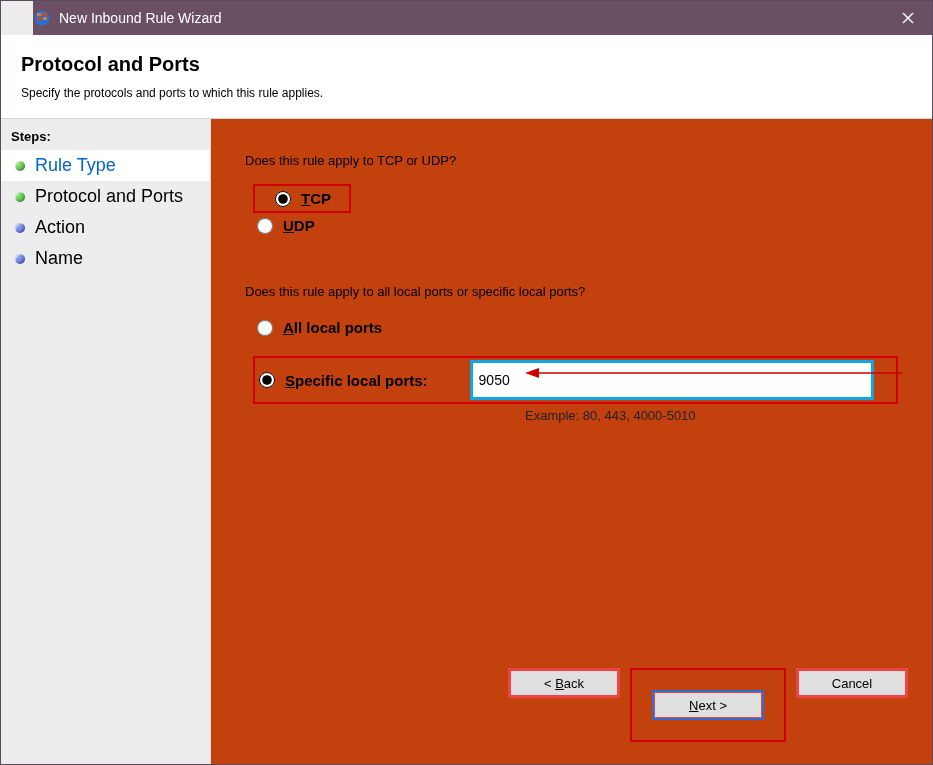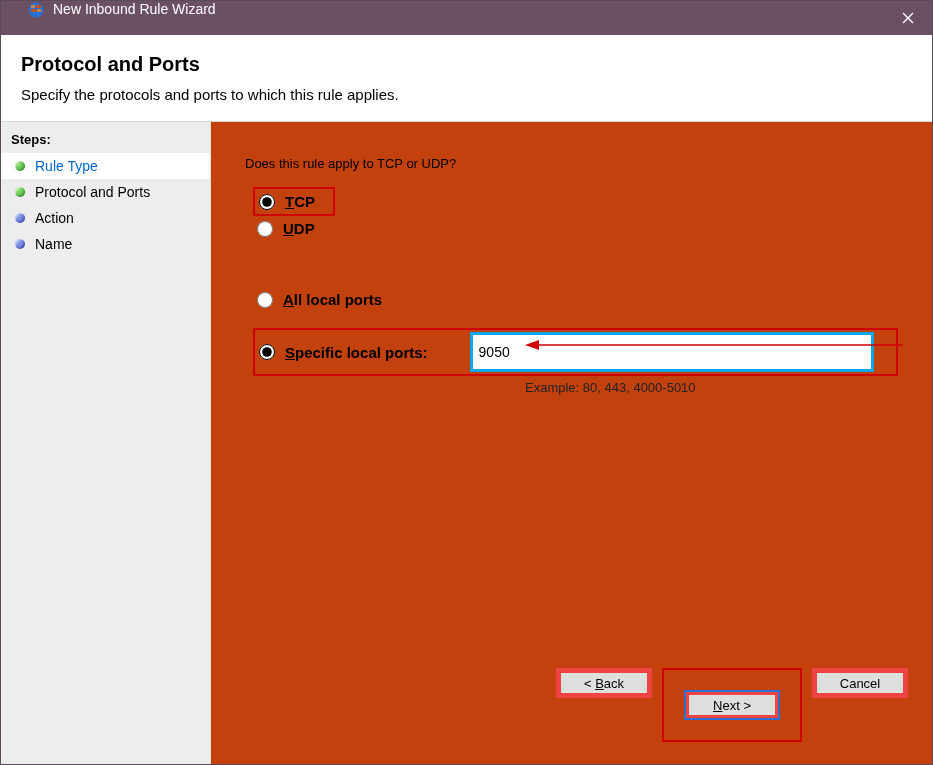--- a/index.html
+++ b/index.html
@@ -1,49 +1,49 @@
 <!DOCTYPE html>
 <html><head>
 <meta charset="utf-8">
 <style>
   * { box-sizing: border-box; }
   html, body { margin: 0; padding: 0; font-family: "Segoe UI", Tahoma, sans-serif; font-size: 13px; background: #fff; }
   .window { width: 933px; height: 765px; border: 1px solid #5b4a5c; display: flex; flex-direction: column; background: #ededed; }
-  .titlebar { height: 34px; background: #6b4f63; color: #fff; display: flex; align-items: flex-start; padding: 0 0 0 26px; }
+  .titlebar { height: 34px; background: #6b4f63; color: #fff; display: flex; align-items: center; padding: 0 0 0 0; margin-left: 32px; }
   .titlebar .icon { width: 18px; height: 18px; margin-right: 8px; display:inline-flex; align-items:center; justify-content:center;}
   .titlebar .title { font-size: 14px; flex: 1; }
   .titlebar .close { width: 48px; height: 34px; display:flex; align-items:center; justify-content:center; cursor:pointer; }
   .header-area { background:#fff; padding: 18px 20px 18px 20px; border-bottom:1px solid #d6d6d6;}
   .header-area h1 { margin:0 0 10px 0; font-size:20px; font-weight:700; font-family: Arial, sans-serif; color:#000;}
-  .header-area p { margin:0; font-size:15px; color:#000;}
+  .header-area p { margin:0; font-size:12px; color:#000;}
   .body-area { flex:1; display:flex; min-height:0; background:#c2410c;}
   .sidebar { width:210px; background:#ededed; padding:10px 0 0 0; border-right:1px solid #e0e0e0;}
   .sidebar .steps-label { padding:0 10px 6px 10px; font-weight:700; font-size:13px;}
-  .sidebar .step { display:flex; align-items:center; padding:5px 10px 5px 14px; font-size:14px; cursor:pointer;}
+  .sidebar .step { display:flex; align-items:center; padding:5px 10px 5px 14px; font-size:18px; cursor:pointer;}
   .sidebar .step .bullet { width:10px; height:10px; border-radius:50%; margin-right:10px; flex-shrink:0; box-shadow: inset -1px -1px 1px rgba(0,0,0,0.2), inset 1px 1px 1px rgba(255,255,255,0.6);}
   .sidebar .step.done .bullet { background: radial-gradient(circle at 30% 30%, #9be87b, #2b9a2b);}
   .sidebar .step.pending .bullet { background: radial-gradient(circle at 30% 30%, #9aaef0, #3b4ec9);}
   .sidebar .step.active { background:#fff;}
   .sidebar .step.active-link span.lbl { color:#0066cc;}
   .content { flex:1; padding: 34px 34px 0 34px; position:relative; min-height:0;}
   .question { font-size:13px; margin-bottom:16px; color:#000;}
   .radio-group { margin-left:8px; margin-bottom:28px;}
   .radio-row { display:flex; align-items:center; padding:4px 2px; font-size:15px;}
   .radio-row input[type=radio]{ width:16px; height:16px; margin:0 10px 0 2px; accent-color:#000;}
   .radio-row label { cursor:pointer;}
   .radio-row label .ul { text-decoration: underline; }
   .radio-row.bold label { font-weight:700;}
-  .tcp-highlight { border:2px solid #d00000; display:inline-flex; padding:0 16px 0 0; align-items:center;}
+  .tcp-highlight { border:2px solid #d00000; display:inline-flex; padding:0 16px 0 16px; align-items:center;}
   .ports-row-wrap { border:2px solid #d00000; padding:2px 22px 2px 0; margin-left:8px; display:flex; align-items:center; position:relative;}
   .ports-row-wrap .radio-row { margin:0; flex-shrink:0;}
   .port-input { flex:1; margin-left:40px; height:40px; border:3px solid #0ea5e9; padding:2px 6px; font-size:14px; font-family: inherit; background:#fff;}
   .arrow { position:absolute; pointer-events:none;}
   .example { font-size:13px; color:#222; margin-left:280px; margin-top:4px;}
   .button-bar { position:absolute; bottom:22px; right:24px; display:flex; gap:10px;}
-  .btn { width:96px; height:30px; background:#dfdfdf; border:5px solid #ef4444; font-size:13px; cursor:pointer; font-family:inherit;}
+  .btn { width:112px; height:30px; background:#dfdfdf; border:3px solid #ef4444; font-size:13px; cursor:pointer; font-family:inherit;}
   .btn .ul { text-decoration: underline;}
   .btn.focus-outline { outline:2px solid #2a6fd6; outline-offset:-2px;}
   .next-highlight { border:2px solid #d00000; padding:20px; display:inline-block;}
   @keyframes blink { 50% { border-color: transparent;} }
 </style>
 </head>
 <body>
 
 <div class="window">
 
@@ -106,20 +106,21 @@
           </div>
         </div>
         <div class="radio-row bold">
           <input type="radio" name="proto" style="">
           <label><span class="ul">U</span><span>DP</span></label>
         </div>
       </div>
 
       <div style="height:18px"></div>
 
+      <div class="question">Does this rule apply to all local ports or specific local ports?</div>
 
       <div class="radio-group" style="margin-bottom:16px;">
         <div class="radio-row bold">
           <input type="radio" name="ports" style="">
           <label><span class="ul">A</span><span>ll local ports</span></label>
         </div>
       </div>
 
       <div class="ports-row-wrap">
         <div class="radio-row bold">

